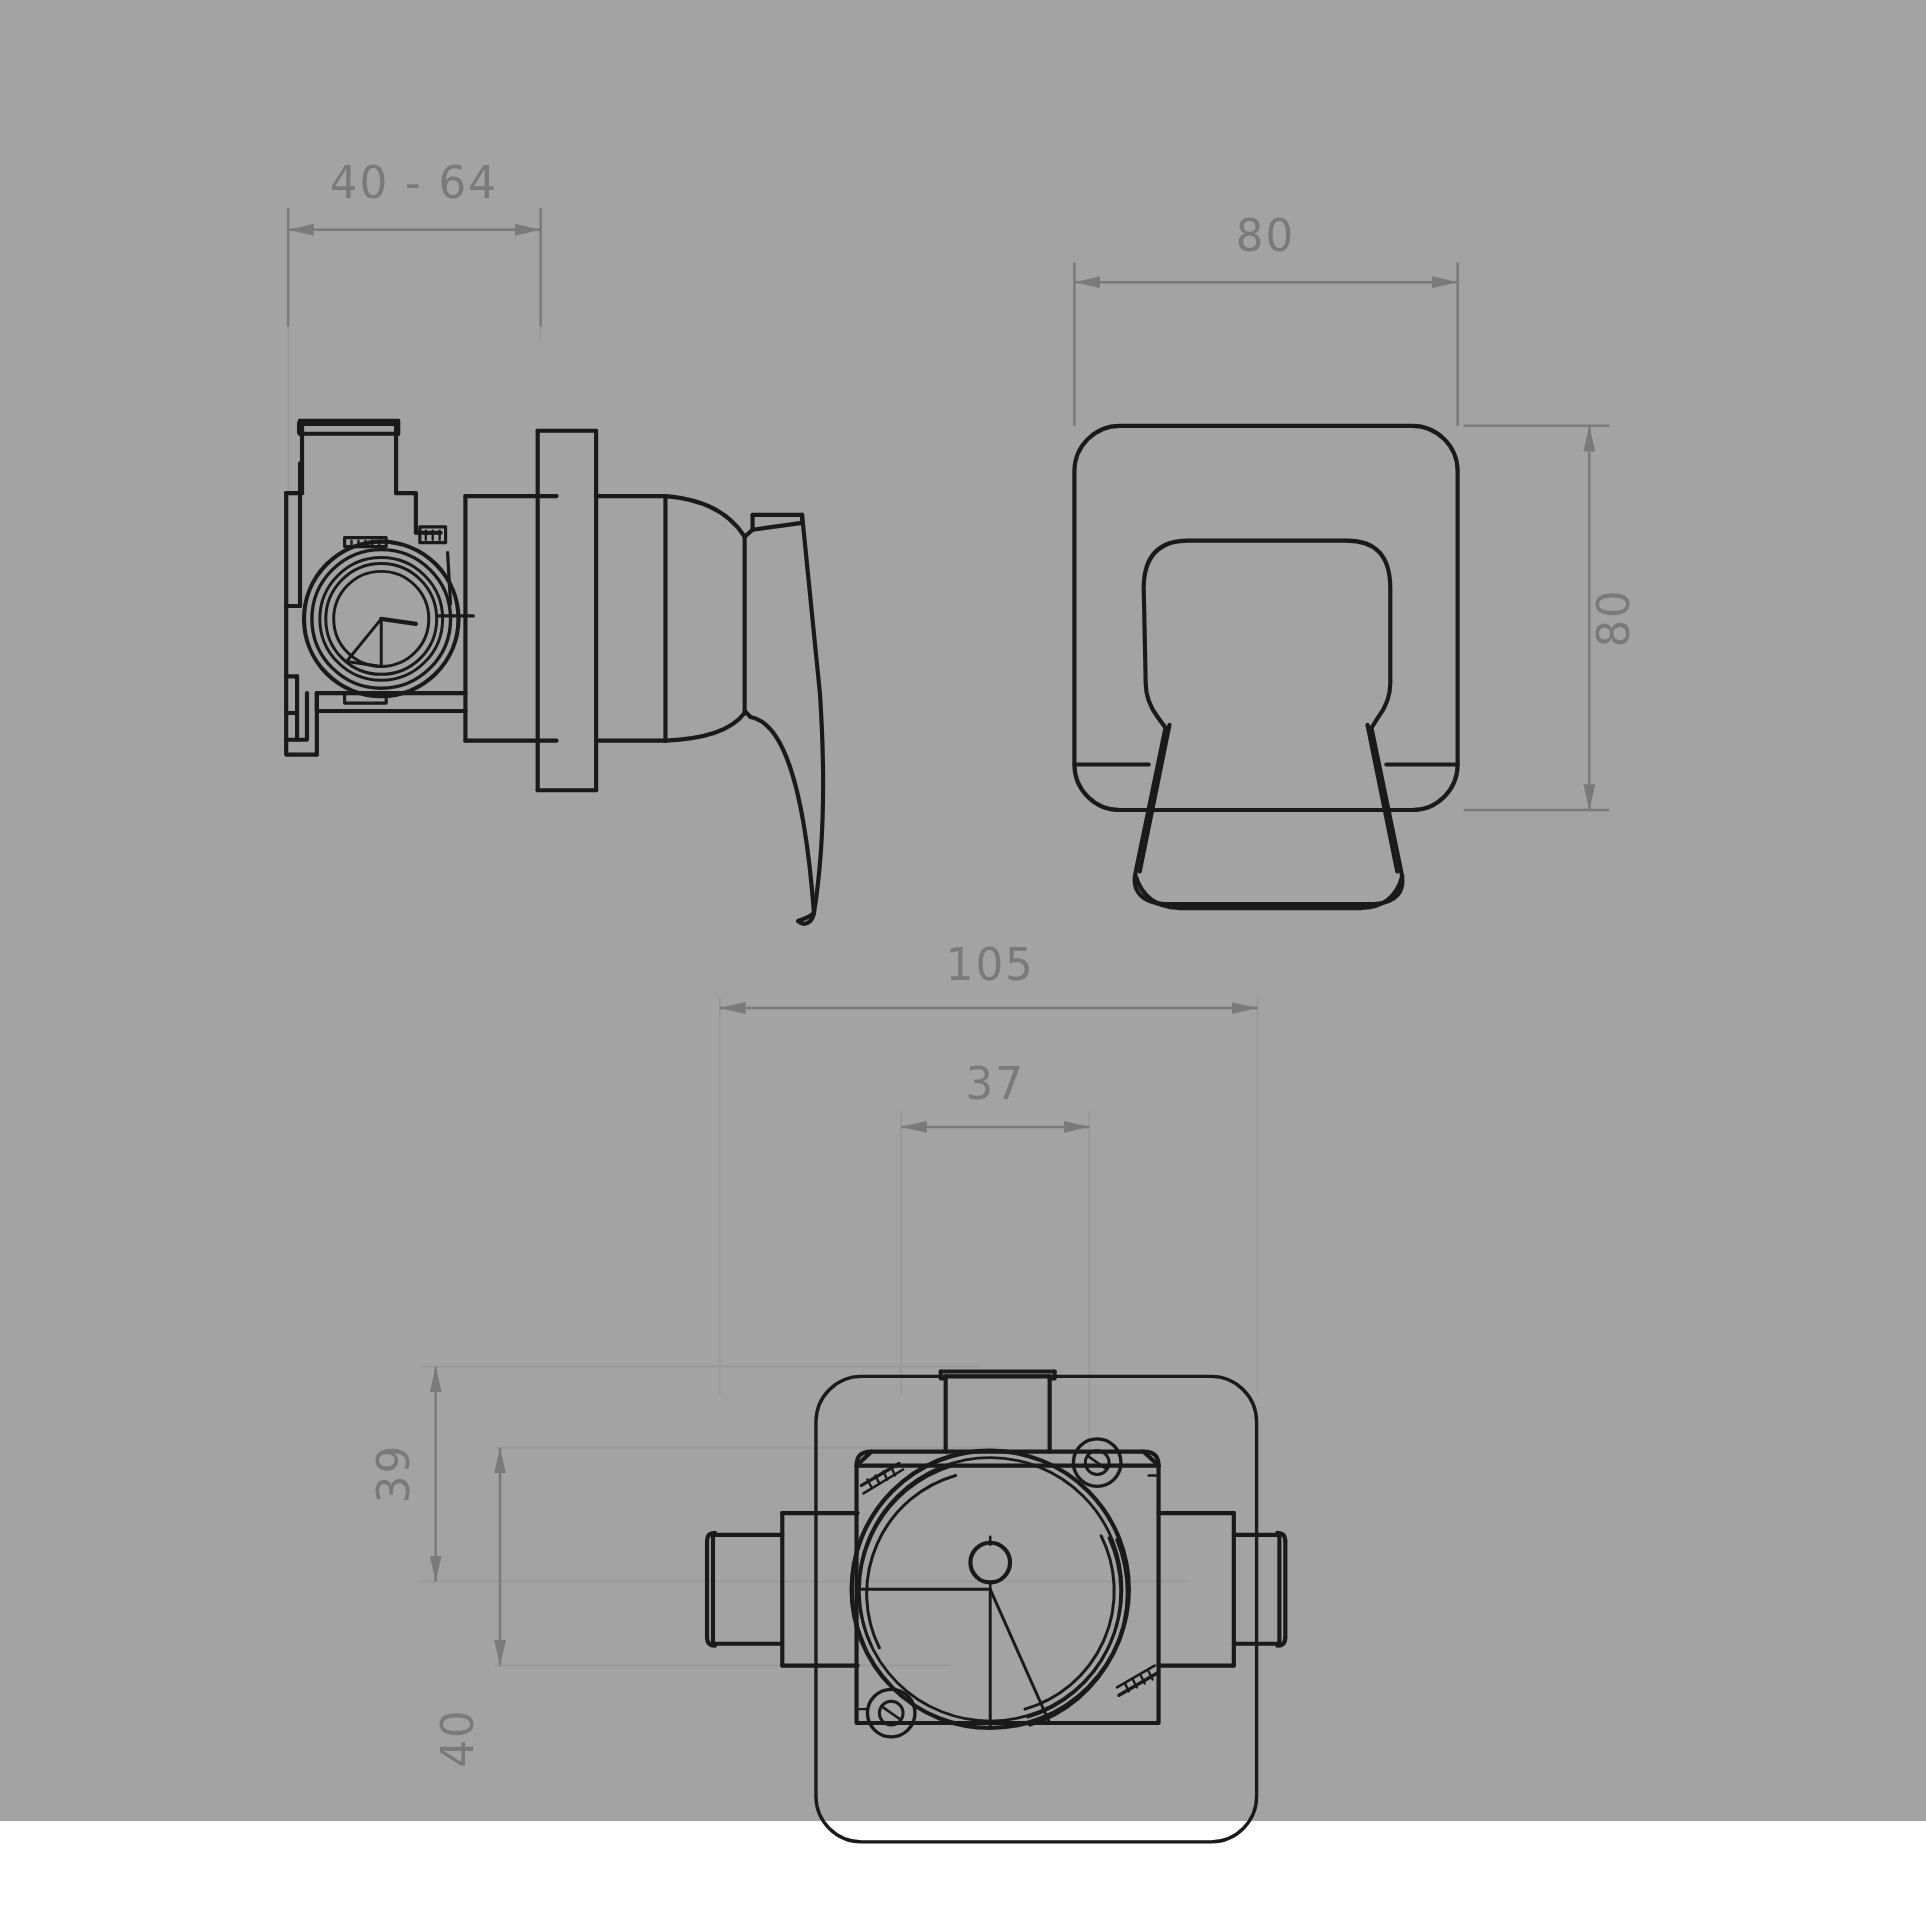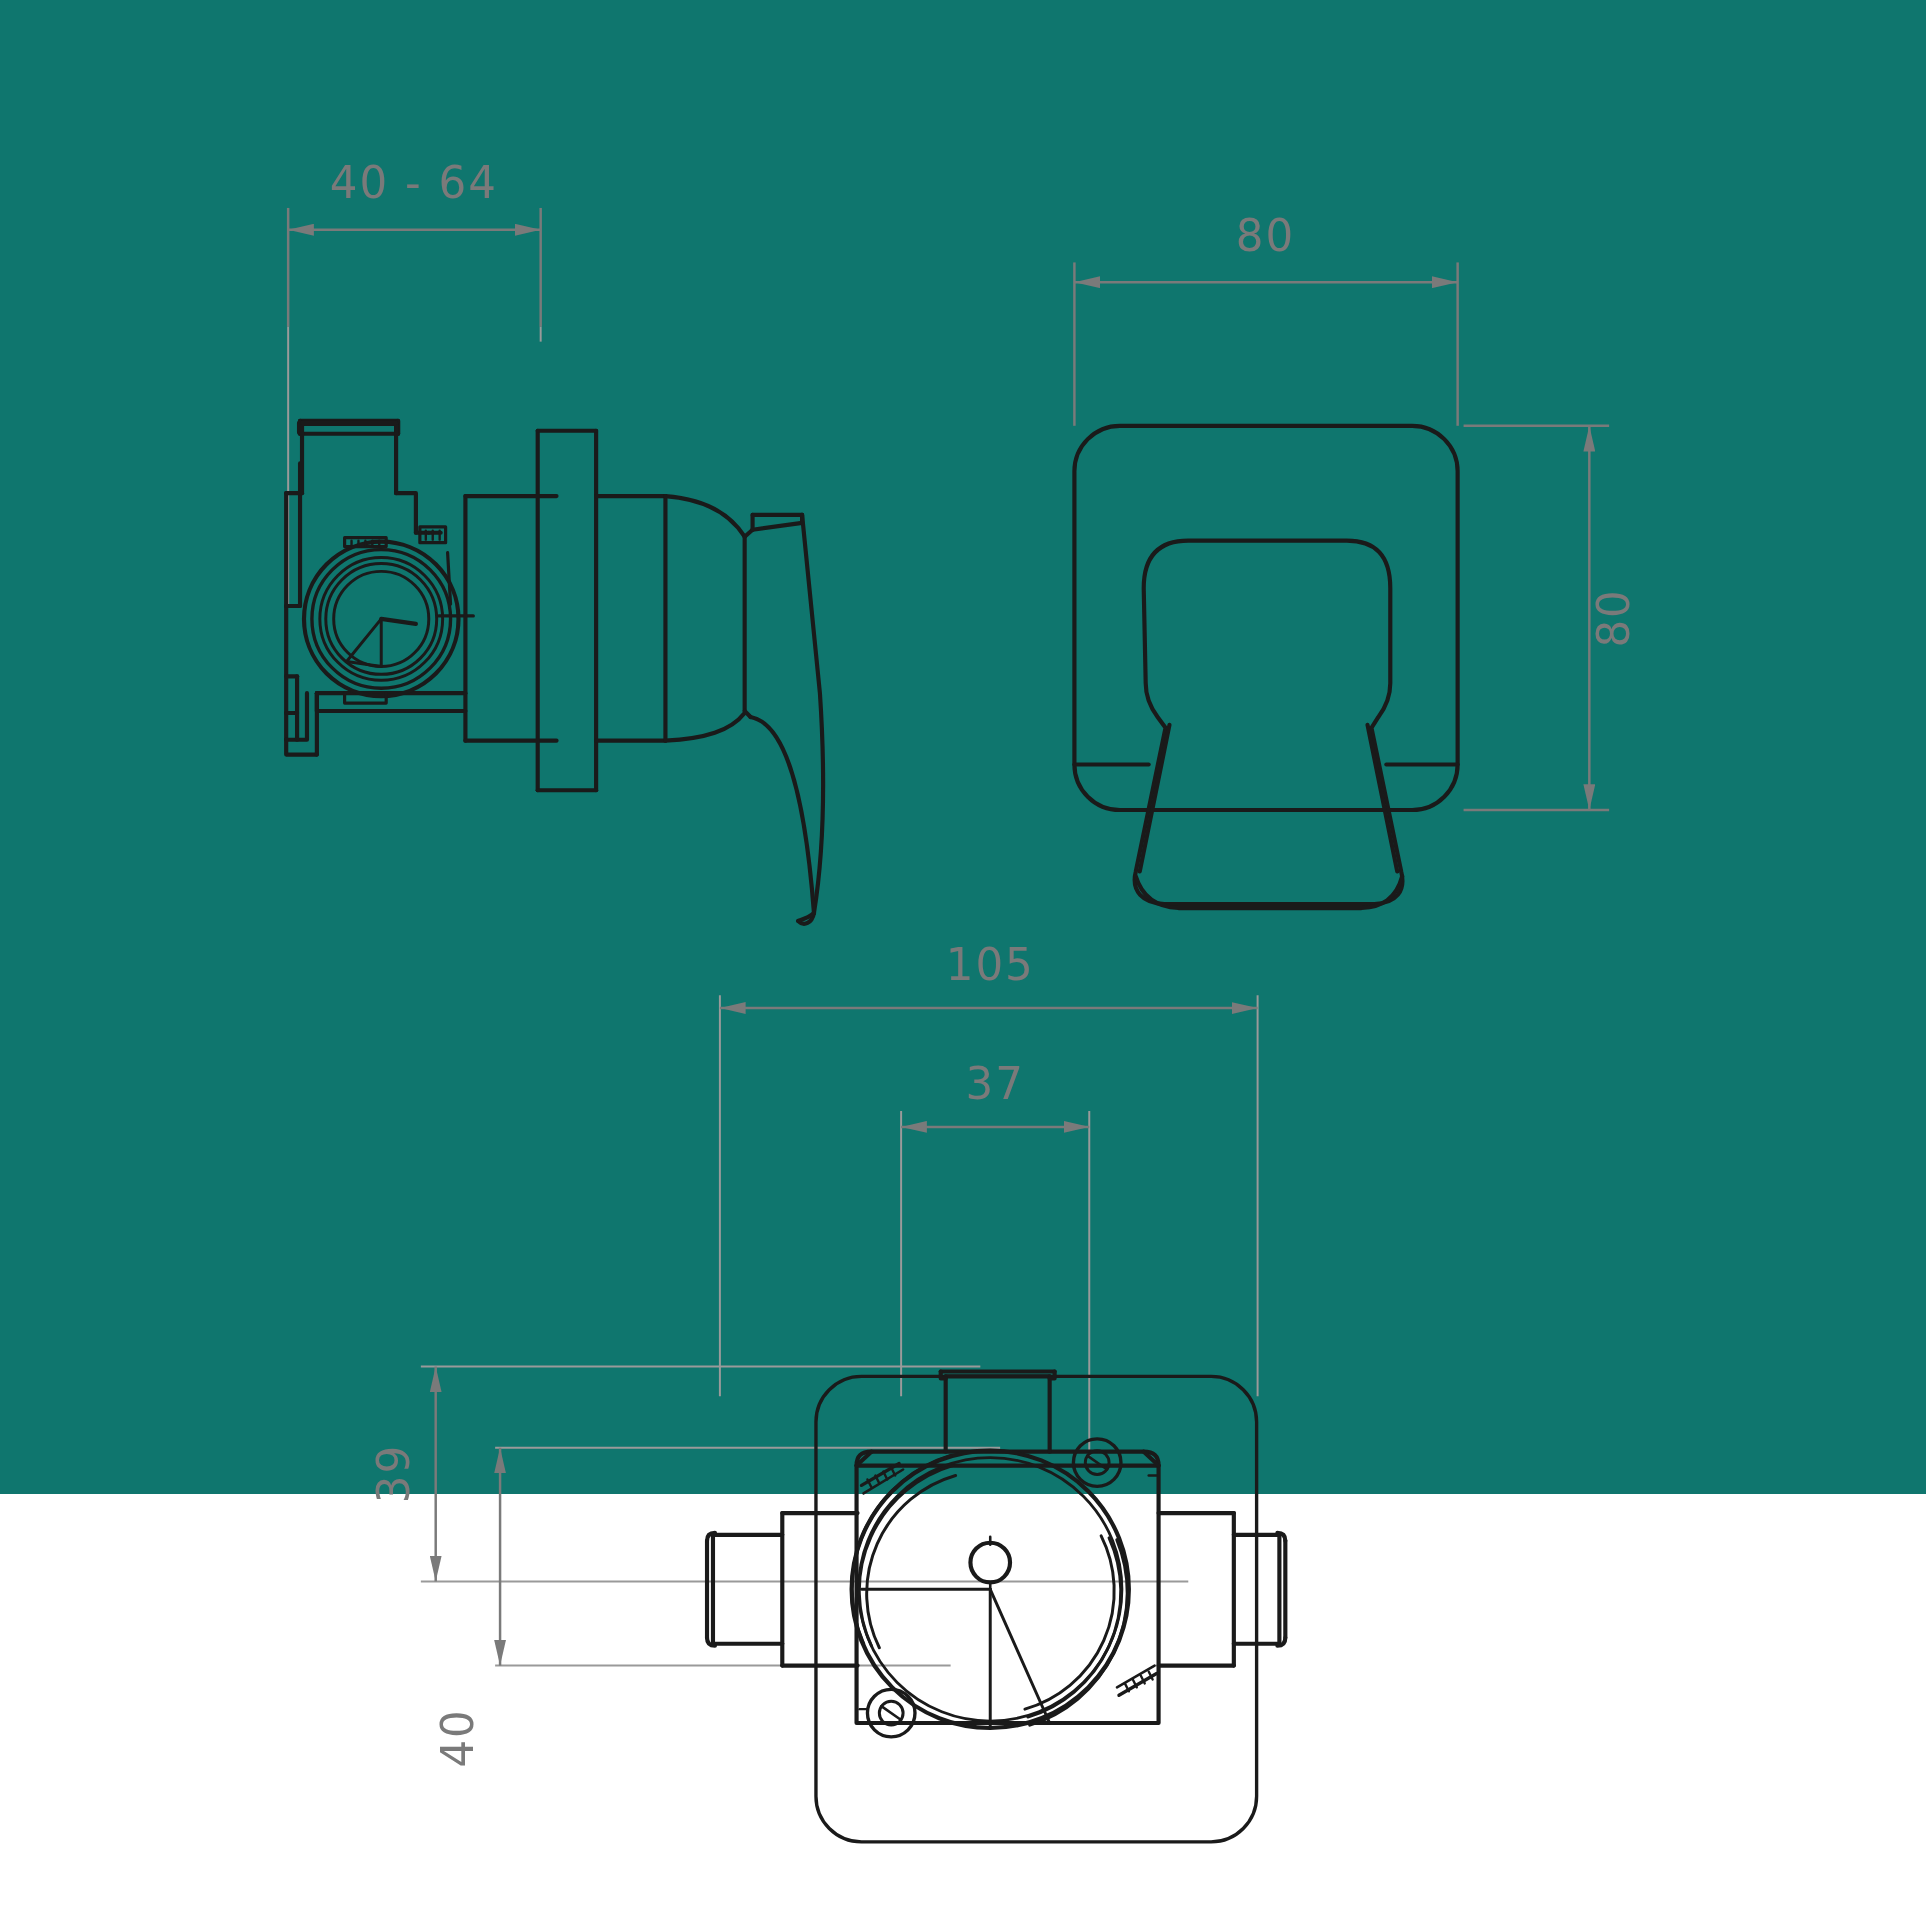--- a/index.html
+++ b/index.html
@@ -9,22 +9,22 @@
   }
   body {
     width: 1927px;
     height: 1927px;
     font-family: "DejaVu Sans", sans-serif;
     overflow: hidden;
   }
   #sheet {
     position: relative;
     width: 1927px;
-    height: 1494px;
-    background: #0f766e;
+    height: 1821px;
+    background: #a3a3a3;
   }
   svg.drawing {
     position: absolute;
     left: 0;
     top: 0;
     width: 1927px;
     height: 1927px;
   }
   .dimtext {
     font-family: "DejaVu Sans", sans-serif;

